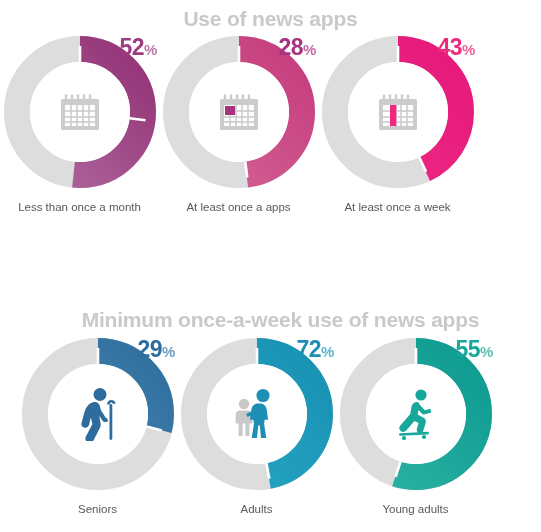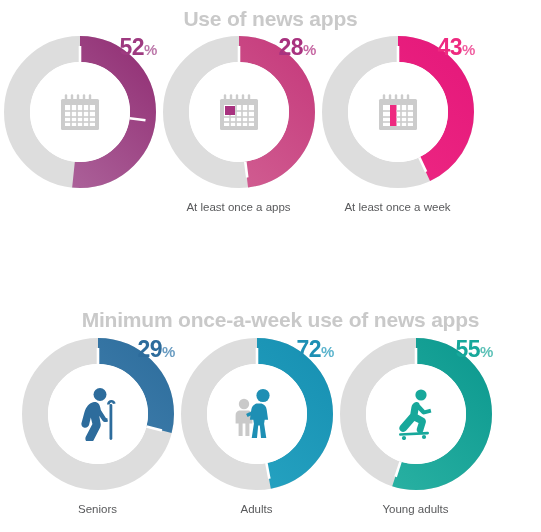--- a/index.html
+++ b/index.html
@@ -163,20 +163,21 @@
                 <line x1="19" y1="14" x2="19" y2="35"></line>
                 <line x1="25" y1="14" x2="25" y2="35"></line>
                 <line x1="31" y1="14" x2="31" y2="35"></line>
               </g>
             </svg>
           </div>
           <div class="pct" style="color:#9e3a80">
             <span>52</span><span class="pct-sign" style="color:#bd79ab">%</span>
           </div>
         </div>
+        <div class="caption">Less than once a month</div>
       </div>
 
       <div class="chart-cell">
         <div class="donut-wrap">
           <svg class="donut-svg" viewBox="0 0 156 156">
             <defs>
               <linearGradient id="g1" x1="0" y1="0" x2="1" y2="1">
                 <stop offset="0%" stop-color="#d36596"></stop>
                 <stop offset="100%" stop-color="#c63c7d"></stop>
               </linearGradient>

